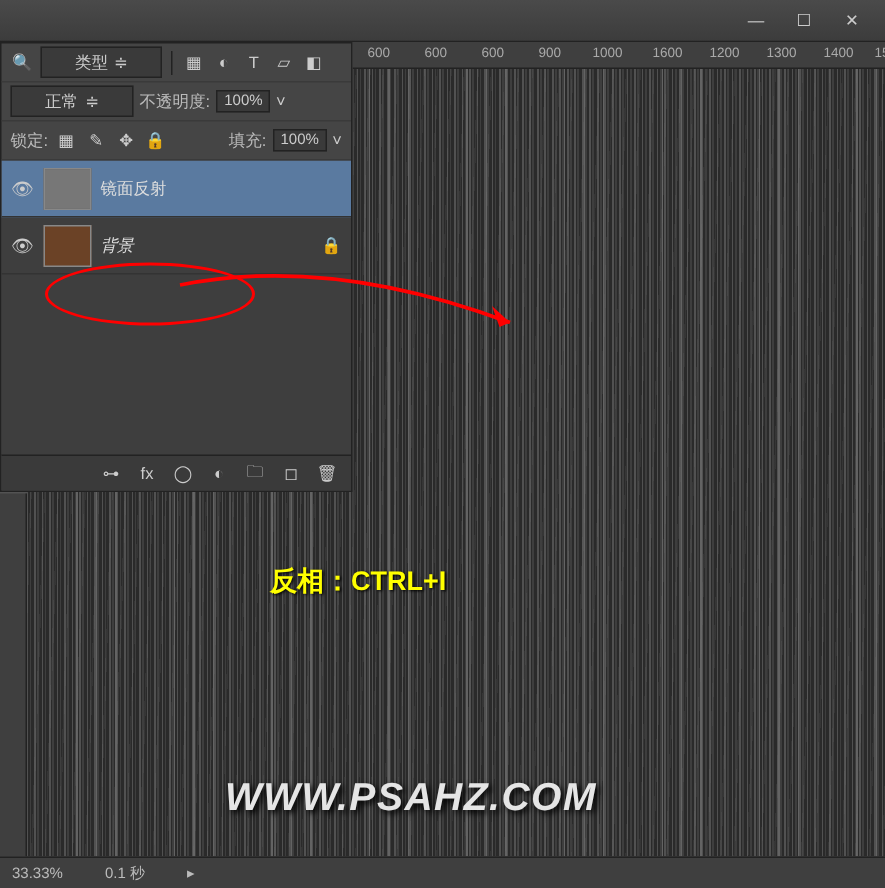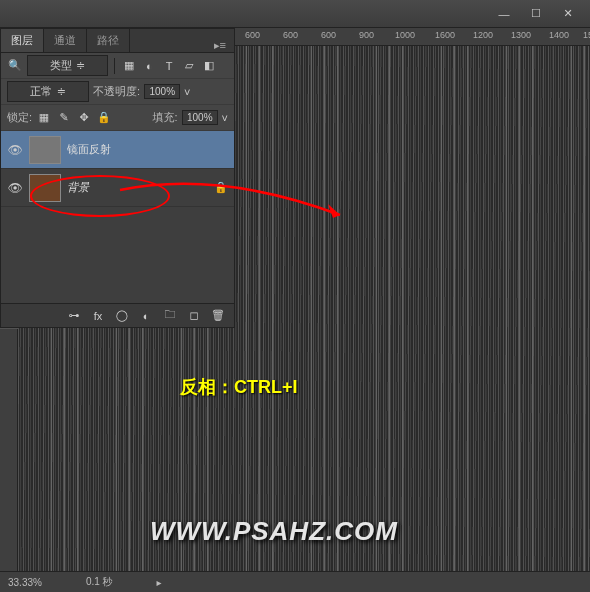--- a/index.html
+++ b/index.html
@@ -29,21 +29,21 @@
 .lock{margin-left:auto;color:#aaa}
 .panel-footer{height:24px;background:#3a3a3a;border-top:1px solid #222;display:flex;align-items:center;justify-content:flex-end;gap:8px;padding:0 8px}
 .canvas{position:absolute;top:46px;left:18px;right:0;bottom:21px;background:#333;overflow:hidden}
 .texture{position:absolute;inset:0;background:#2a2a2a}
 .texture::before{content:"";position:absolute;inset:0;background-image:repeating-linear-gradient(90deg,#555 0,#555 1px,transparent 1px,transparent 2px,#444 2px,#444 3px,transparent 3px,transparent 5px),repeating-linear-gradient(90deg,transparent 0,transparent 7px,#666 7px,#666 8px,transparent 8px,transparent 13px);filter:contrast(1.1)}
 .texture::after{content:"";position:absolute;inset:0;background:repeating-linear-gradient(92deg,transparent 0,transparent 3px,rgba(120,120,120,.15) 3px,rgba(120,120,120,.15) 4px,transparent 4px,transparent 9px)}
 .anno-text{position:absolute;top:375px;left:180px;color:#ff0;font-size:18px;font-weight:bold;z-index:2;text-shadow:1px 1px 2px #000}
 .watermark{position:absolute;bottom:45px;left:150px;color:#e5e5e5;font-size:26px;font-weight:bold;font-style:italic;z-index:2;text-shadow:2px 2px 4px #000;letter-spacing:1px}
 .ellipse{position:absolute;top:175px;left:30px;width:140px;height:42px;border:2px solid red;border-radius:50%;z-index:10;pointer-events:none}
 .arrow-svg{position:absolute;top:160px;left:100px;z-index:9;pointer-events:none}
-.statusbar{position:absolute;bottom:0;left:0;right:0;height:21px;background:#3f3f3f;border-top:1px solid #222;display:flex;align-items:center;padding:0 8px;gap:44px;font-size:10px;color:#bbb}
+.statusbar{position:absolute;bottom:0;left:0;right:0;height:21px;background:#3f3f3f;border-top:1px solid #222;display:flex;align-items:center;padding:0 8px;gap:28px;font-size:10px;color:#bbb}
 .thumb-brown{background:#6b4226}
 .thumb-noise{background:#555;background-image:radial-gradient(#888 1px,transparent 1px);background-size:3px 3px}
 .thumb-noise2{background:#444;background-image:radial-gradient(#777 1px,transparent 1px);background-size:2px 2px}
 .sep{width:1px;height:16px;background:#222;margin:0 2px}
 .lbl{font-size:11px;color:#bbb}
 </style>
 </head>
 <body>
 
 <div class="titlebar">
@@ -67,26 +67,20 @@
   <span style="left:348px">1500</span>
 </div>
 
 <div class="canvas">
   <div class="texture"></div>
 </div>
 
 <div class="ruler-v"></div>
 
 <div class="panel">
-  <div class="panel-tabs">
-    <div class="ptab active">图层</div>
-    <div class="ptab">通道</div>
-    <div class="ptab">路径</div>
-    <div class="menu-icon">▸≡</div>
-  </div>
   <div class="panel-row">
     <span class="ico">🔍</span>
     <div class="dropdown">
         <span>类型</span>
         <span>≑</span>
       </div>
     <div class="sep"></div>
     <span class="ico">▦</span>
     <span class="ico">◐</span>
     <span class="ico">T</span>

